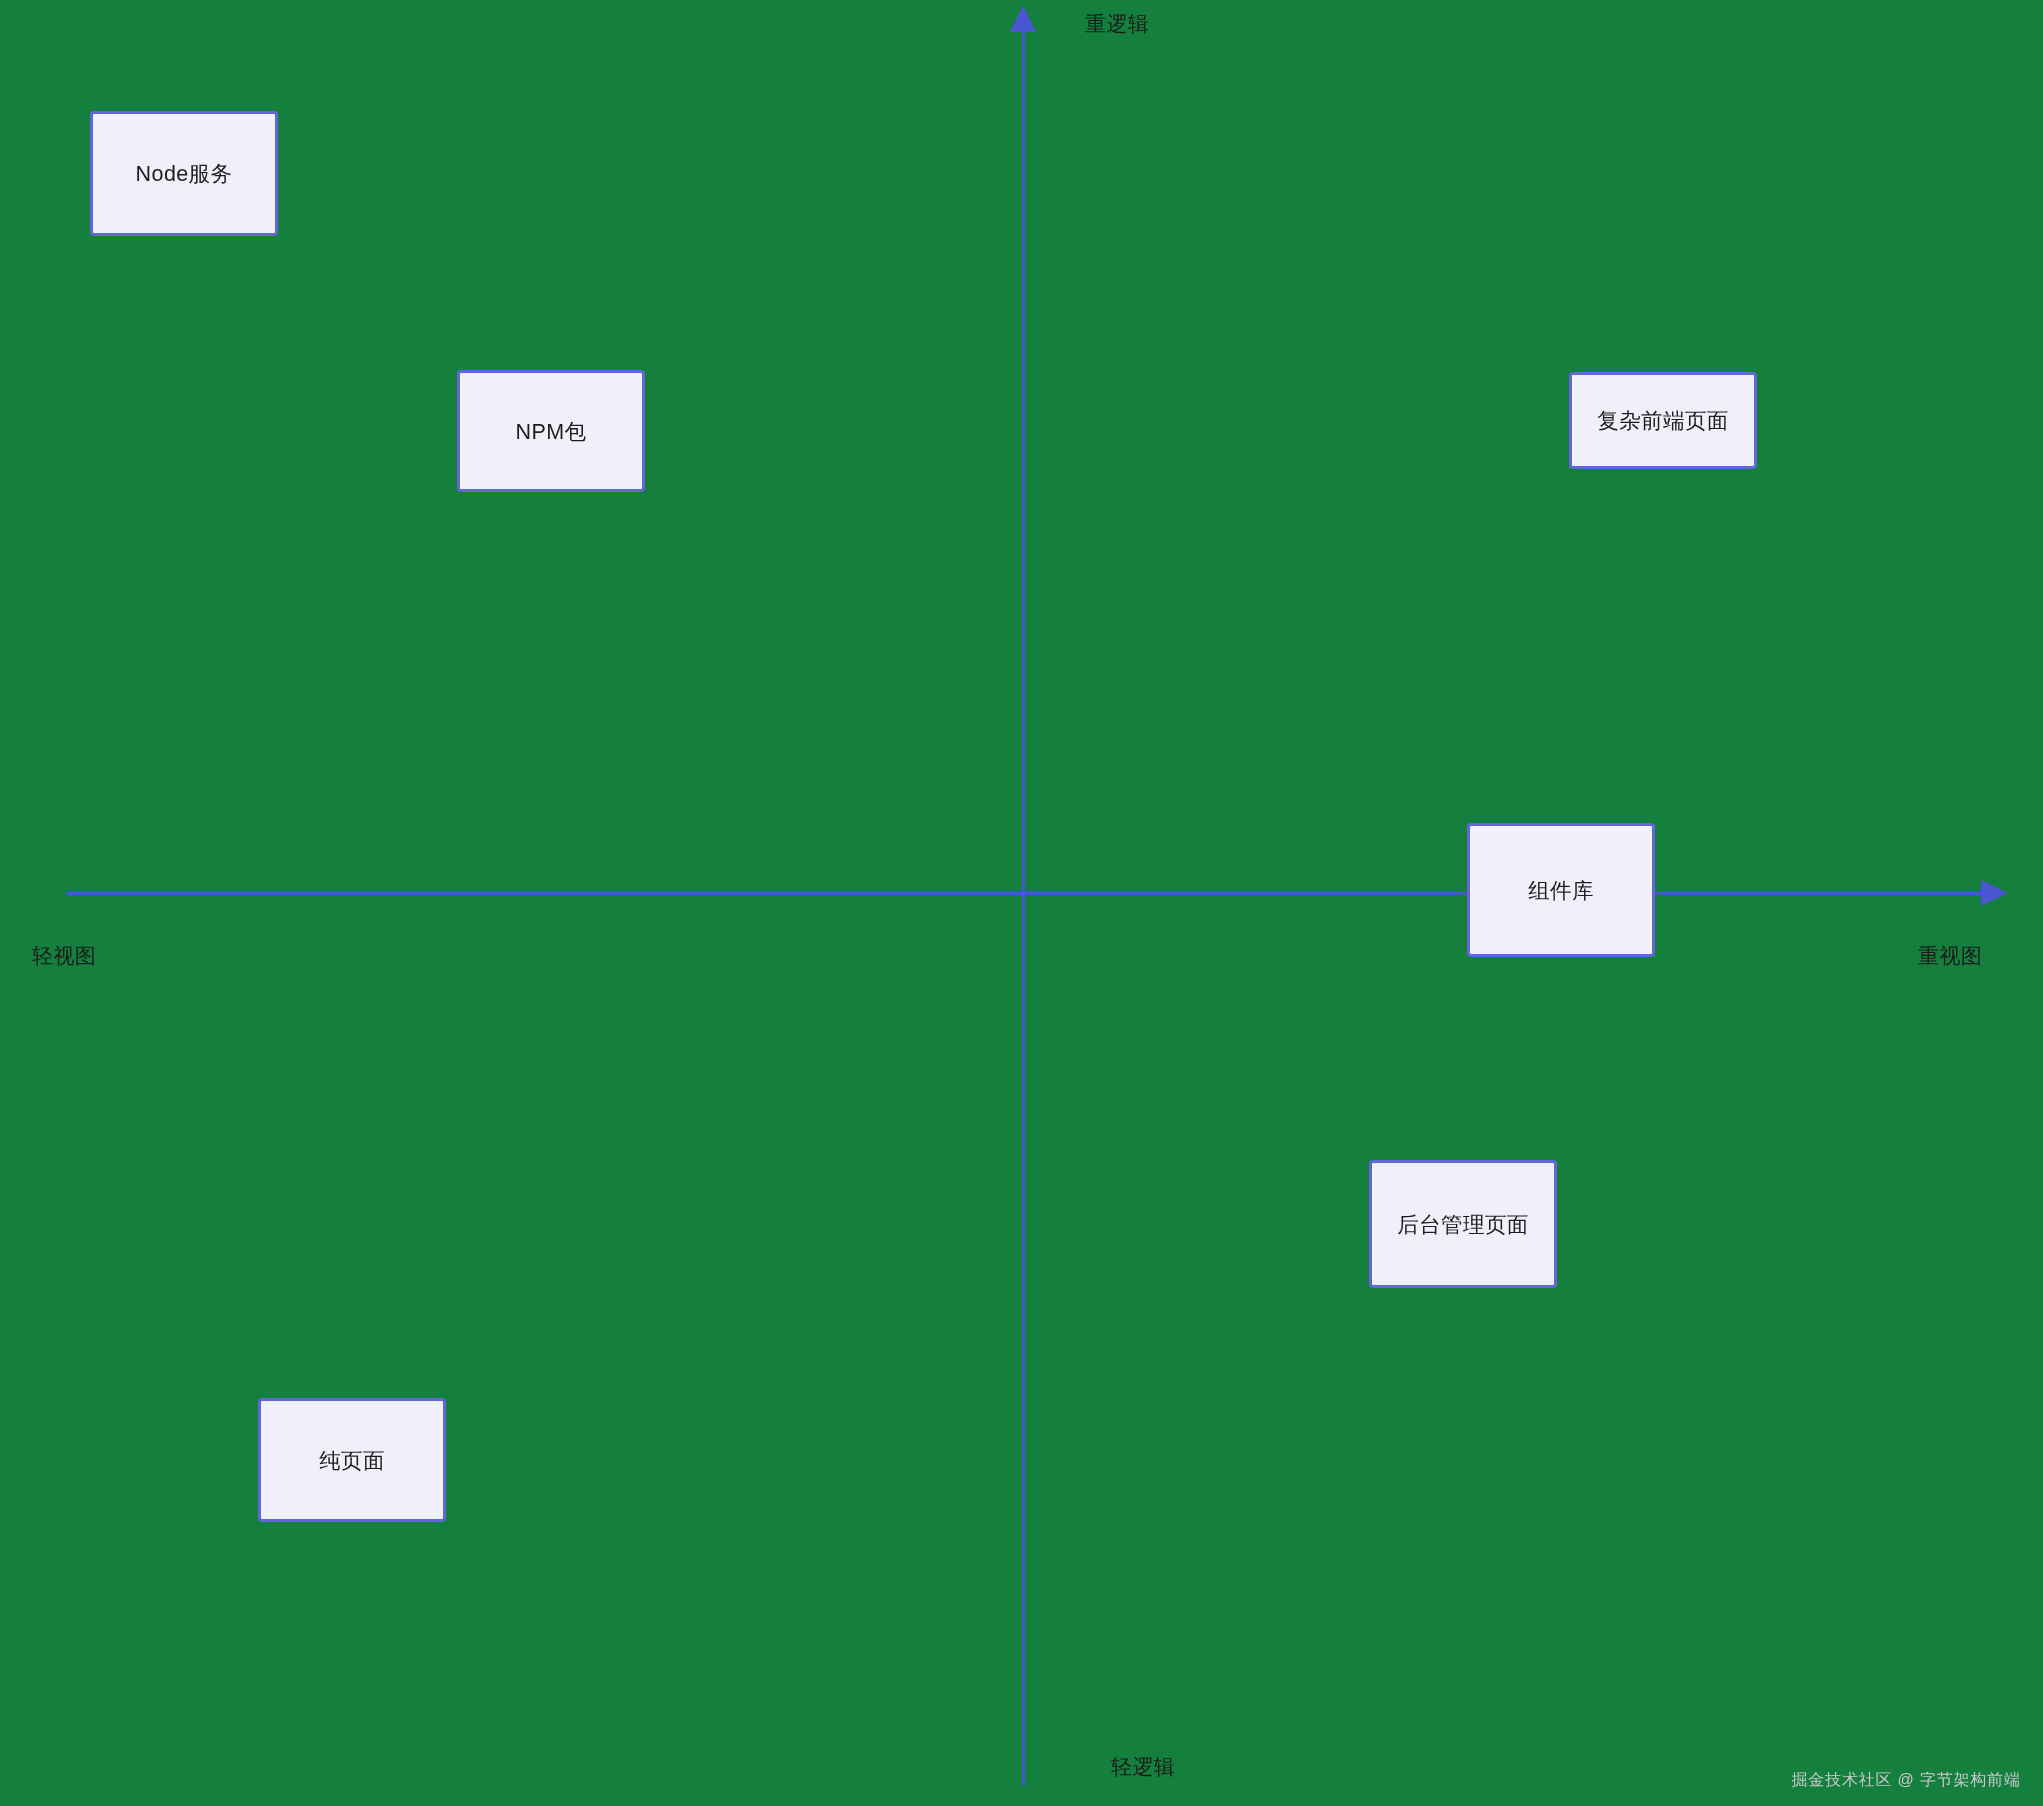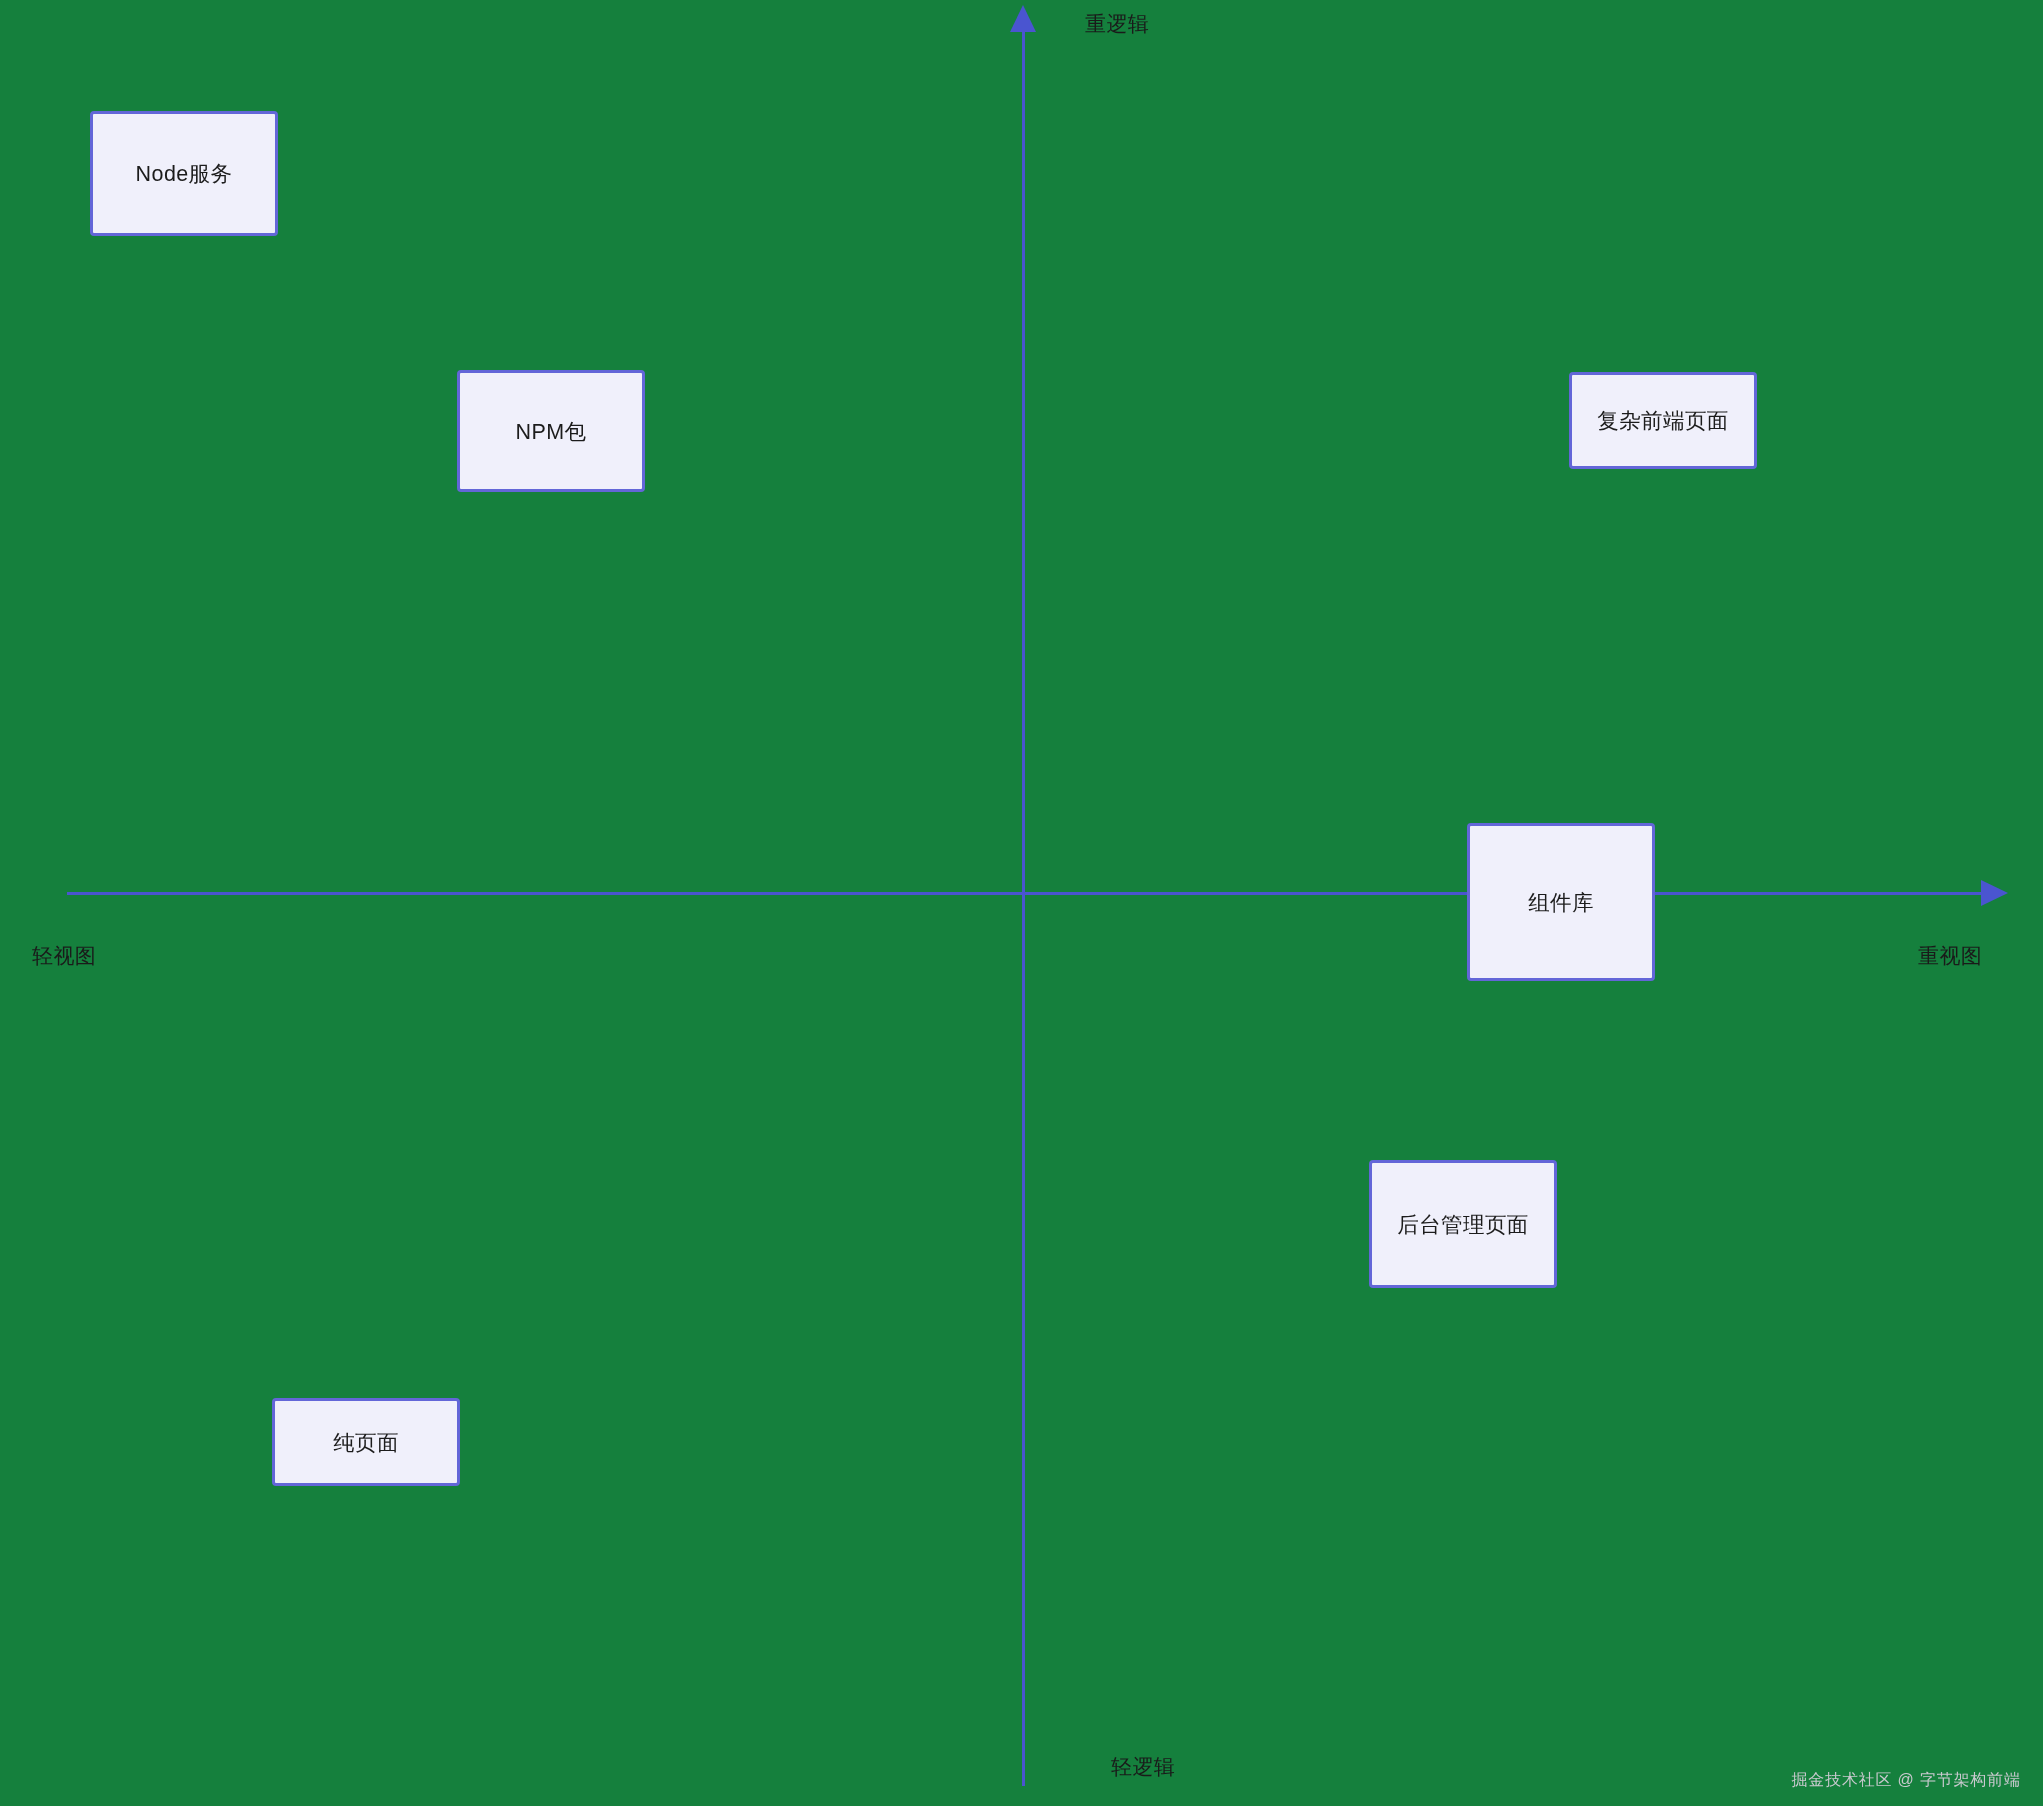--- a/index.html
+++ b/index.html
@@ -118,29 +118,29 @@
   </div>
 
   <div class="node-box" style="left:457px;  top:370px;  width:188px; height:122px;">
     <span class="node-label">NPM包</span>
   </div>
 
   <div class="node-box" style="left:1569px; top:372px;  width:188px; height:97px;">
     <span class="node-label">复杂前端页面</span>
   </div>
 
-  <div class="node-box" style="left:1467px; top:823px; width:188px; height:158px;">
+  <div class="node-box" style="left:1467px; top:823px; width:188px; height:134px;">
     <span class="node-label">组件库</span>
   </div>
 
   <div class="node-box" style="left:1369px; top:1152px; width:188px; height:128px;margin-top:8px;">
     <span class="node-label">后台管理页面</span>
   </div>
 
 
-  <div class="node-box" style="left:272px;  top:1398px; width:188px; height:88px;">
+  <div class="node-box" style="left:258px;  top:1398px; width:188px; height:124px;">
     <span class="node-label">纯页面</span>
   </div>
 
   <div class="watermark">掘金技术社区 @ 字节架构前端</div>
 
 </div>
 
 
 </body></html>

